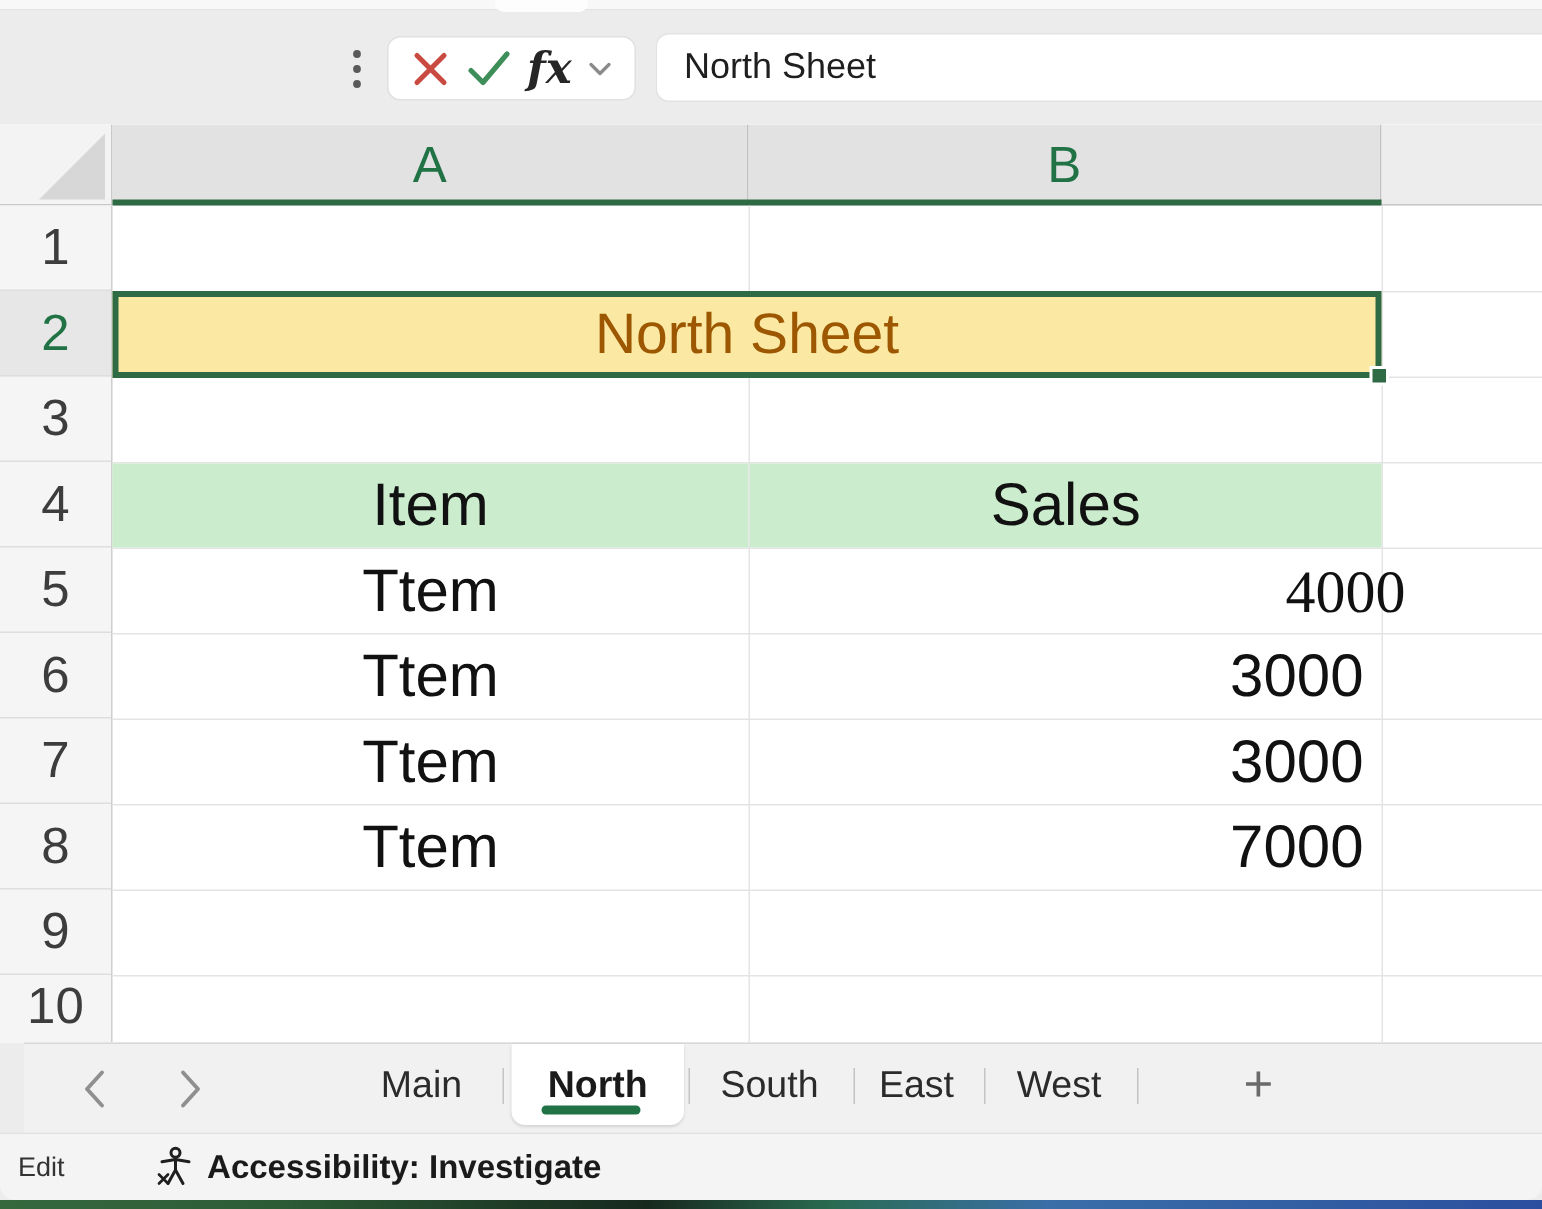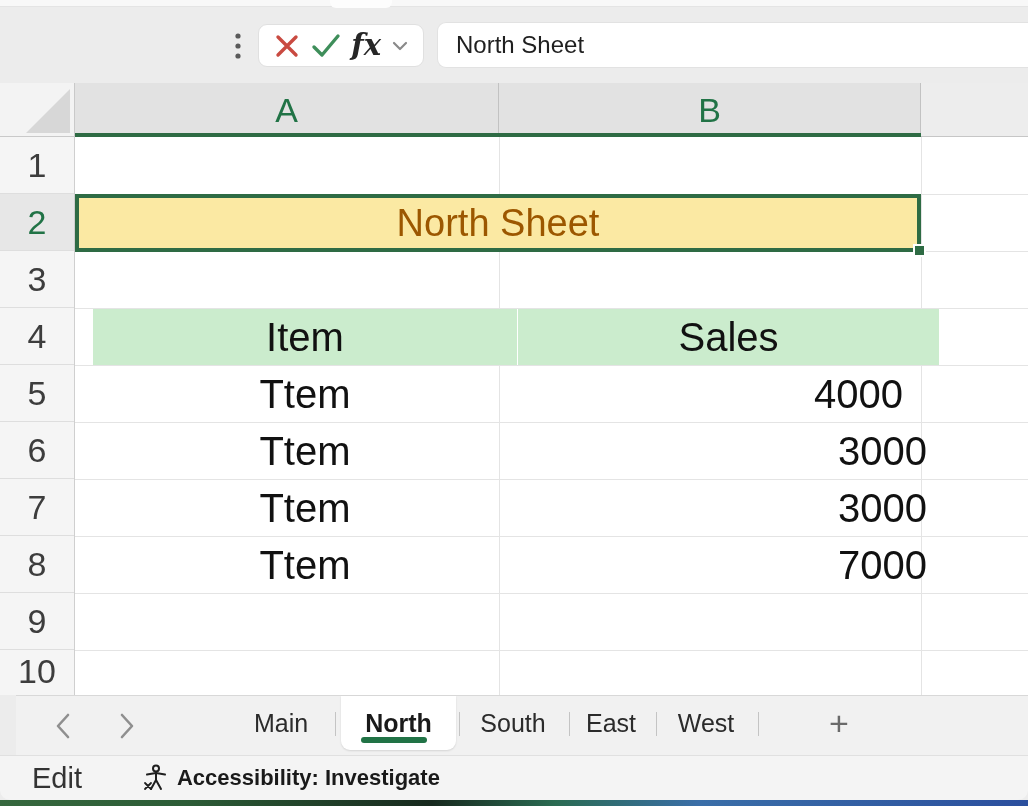--- a/index.html
+++ b/index.html
@@ -56,21 +56,21 @@
     background:#2E6B44; }
   .rowheads { position:absolute; left:0; top:54px; width:75px; bottom:0;
     background:#f5f5f5; border-right:1px solid #cfcfcf; }
   .rowhead { width:74px; height:57px; display:flex; align-items:center; justify-content:center;
     font-size:34px; color:#3d3d3d; border-bottom:1px solid #dedede; }
   .rowhead.sel { background:#e7e7e7; color:#217346; }
   .rowhead.last { height:45px; border-bottom:none; align-items:flex-start; padding-top:2px; }
   .gridline-h { position:absolute; left:75px; right:0; height:1px; background:#e4e4e4; }
   .gridline-v { position:absolute; top:54px; bottom:0; width:1px; background:#e4e4e4; }
   .cell { position:absolute; display:flex; align-items:center;
-    font-size:40px; color:#111111;margin-left:18px; }
+    font-size:40px; color:#111111; }
   .cell.center { justify-content:center; }
   .cell.right { justify-content:flex-end; padding-right:12px; }
   .cell.th { background:#CBECCD; }
   .title-cell {
     position:absolute; left:75px; top:111px; width:846px; height:58px;
     background:#FBE9A3; border:4px solid #2E6B44;
     display:flex; align-items:center; justify-content:center;
     font-size:38px; color:#9C5700;
   }
   .fill-handle { position:absolute; left:913px; top:161px; width:13px; height:13px;
@@ -92,21 +92,21 @@
   .tab-active .lbl { font-size:25px; font-weight:700; color:#1a1a1a; }
   .tab-underline { position:absolute; left:345px; top:41px; width:66px; height:6px;
     background:#217346; border-radius:3px; }
   .tab-divider { position:absolute; top:16px; width:1px; height:24px; background:#c4c4c4; }
   .tab-add { position:absolute; left:823px; top:0; height:54px; transform:translateX(-50%);
     display:flex; align-items:center; font-size:34px; font-weight:300; color:#6a6a6a; }
   
   .statusbar { position:absolute; left:0; top:755px; width:1028px; height:45px;
     background:#f4f4f4; border-top:1px solid #e0e0e0; border-radius:0 0 10px 10px;
     display:flex; align-items:center; }
-  .status-mode { margin-left:32px; font-size:29px; color:#333333; }
+  .status-mode { margin-left:12px; font-size:18px; color:#333333; }
   .status-acc { margin-left:58px; display:flex; align-items:center; gap:9px; }
   .status-acc .txt { font-size:22px; font-weight:700; color:#1a1a1a; }
   .desktop-strip { position:absolute; left:0; top:800px; width:1028px; height:6px;
     background:linear-gradient(90deg,#36683e 0%,#2c5c36 18%,#17291e 42%,#2a6b52 54%,#3a6ea8 68%,#2b4f9e 100%); }
   svg { display:block; }
 </style>
 </head>
 <body>
 
 <div class="app">
@@ -210,21 +210,21 @@
     <div class="cell center th" style="left:75px; top:226px; width:424px; height:56px;">
         <span>Item</span>
       </div>
     <div class="cell center th" style="left:500px; top:226px; width:421px; height:56px;">
         <span>Sales</span>
       </div>
 
     <div class="cell center" style="left:75px; top:283px; width:424px; height:56px;">
         <span>Ttem</span>
       </div>
-    <div class="cell right" style="left:476px; top:283px; width:421px; height:56px;">
+    <div class="cell right" style="left:528px; top:283px; width:421px; height:56px;font-family:Liberation Serif, serif;">
         <span>4000</span>
       </div>
     <div class="cell center" style="left:75px; top:340px; width:424px; height:56px;">
         <span>Ttem</span>
       </div>
     <div class="cell right" style="left:500px; top:340px; width:421px; height:56px;">
         <span>3000</span>
       </div>
     <div class="cell center" style="left:75px; top:397px; width:424px; height:56px;">
         <span>Ttem</span>

